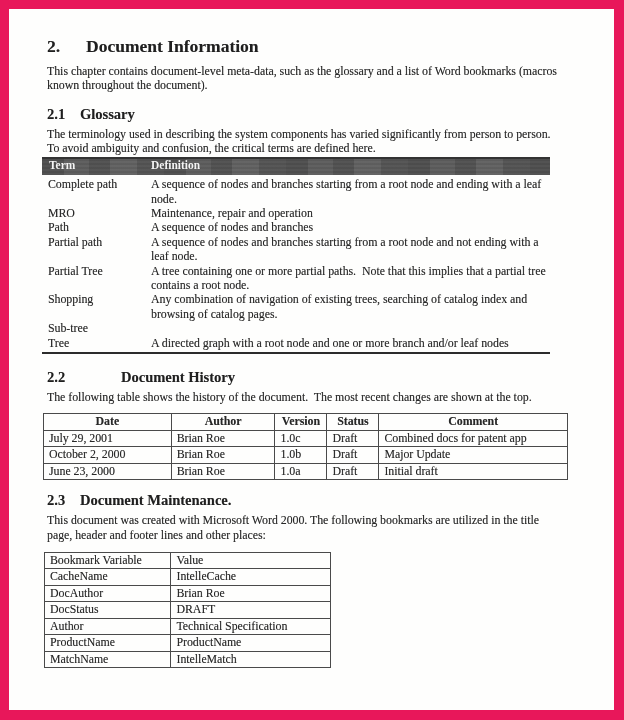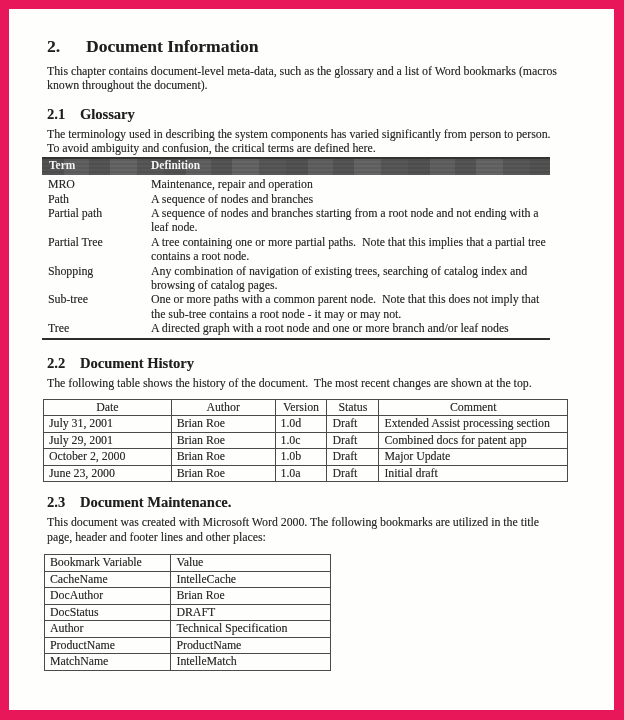--- a/index.html
+++ b/index.html
@@ -55,27 +55,27 @@
     margin-bottom:2px;
   }
   .gloss-band .band-term{width:102px;flex:none;padding-left:7px;}
   .grow{display:flex;font-size:11.8px;line-height:14.4px;}
   .gterm{width:103px;flex:none;padding-left:6px;}
   .gdef{width:396px;}
   
   table{border-collapse:collapse;font-size:11.8px;color:#282828;}
   th,td{border:1px solid #4a4a4a;padding:1px 5px;line-height:13.5px;text-align:left;}
   .hist{width:525px;margin:9px 0 12px -4px;}
-  .hist th{font-weight:normal;text-align:center;}
+  .hist th{font-weight:bold;text-align:center;}
   .c-date{width:128px;} .c-author{width:104px;} .c-version{width:52px;}
   .c-status{width:52px;} .c-comment{width:189px;}
   .bm{width:287px;margin:10px 0 0 -3px;}
   .bm th{font-weight:normal;}
   .bm .c-var{width:128px;} .bm .c-val{width:162px;}
-  .sec-history-head{margin-top:15px;}
+  .sec-history-head{margin-top:15px;gap:41px;}
   .sec-maint-head{margin-top:12px;}
 </style>
 </head>
 <body>
 
 <div class="page">
   <div class="content">
 
     <h1>
       <span class="h1num">2.</span>
@@ -88,20 +88,24 @@
       <span>Glossary</span>
     </h2>
     <p class="sec-gap-glossary">The terminology used in describing the system components has varied significantly from person to person.&nbsp; To avoid ambiguity and confusion, the critical terms are defined here.</p>
 
     <div class="gloss">
       <div class="gloss-band">
         <span class="band-term">Term</span>
         <span class="band-def">Definition</span>
       </div>
       <div class="grow">
+        <span class="gterm">Complete path</span>
+        <span class="gdef">A sequence of nodes and branches starting from a root node and ending with a leaf node.</span>
+      </div>
+      <div class="grow">
         <span class="gterm">MRO</span>
         <span class="gdef">Maintenance, repair and operation</span>
       </div>
       <div class="grow">
         <span class="gterm">Path</span>
         <span class="gdef">A sequence of nodes and branches</span>
       </div>
       <div class="grow">
         <span class="gterm">Partial path</span>
         <span class="gdef">A sequence of nodes and branches starting from a root node and not ending with a leaf node.</span>
@@ -109,21 +113,20 @@
       <div class="grow">
         <span class="gterm">Partial Tree</span>
         <span class="gdef">A tree containing one or more partial paths.&nbsp; Note that this implies that a partial tree contains a root node.</span>
       </div>
       <div class="grow">
         <span class="gterm">Shopping</span>
         <span class="gdef">Any combination of navigation of existing trees, searching of catalog index and browsing of catalog pages.</span>
       </div>
       <div class="grow">
         <span class="gterm">Sub-tree</span>
-        <span class="gdef">One or more paths with a common parent node.&nbsp; Note that this does not imply that the sub-tree contains a root node - it may or may not.</span>
       </div>
       <div class="grow">
         <span class="gterm">Tree</span>
         <span class="gdef">A directed graph with a root node and one or more branch and/or leaf nodes</span>
       </div>
     </div>
 
     <h2 class="sec-history-head">
       <span class="h2num">2.2</span>
       <span>Document History</span>
@@ -142,27 +145,20 @@
         <tr>
           <th>Date</th>
           <th>Author</th>
           <th>Version</th>
           <th>Status</th>
           <th>Comment</th>
         </tr>
       </thead>
       <tbody>
         <tr>
-          <td>July 31, 2001</td>
-          <td>Brian Roe</td>
-          <td>1.0d</td>
-          <td>Draft</td>
-          <td>Extended Assist processing section</td>
-        </tr>
-        <tr>
           <td>July 29, 2001</td>
           <td>Brian Roe</td>
           <td>1.0c</td>
           <td>Draft</td>
           <td>Combined docs for patent app</td>
         </tr>
         <tr>
           <td>October 2, 2000</td>
           <td>Brian Roe</td>
           <td>1.0b</td>

